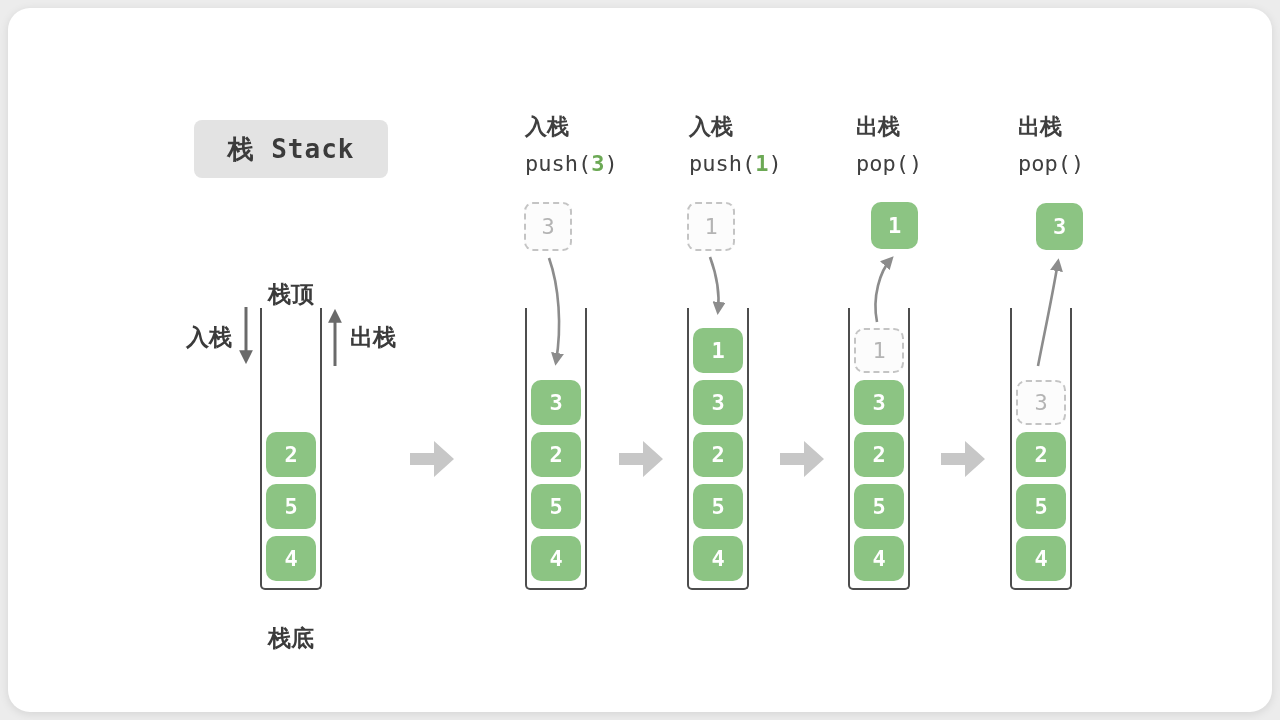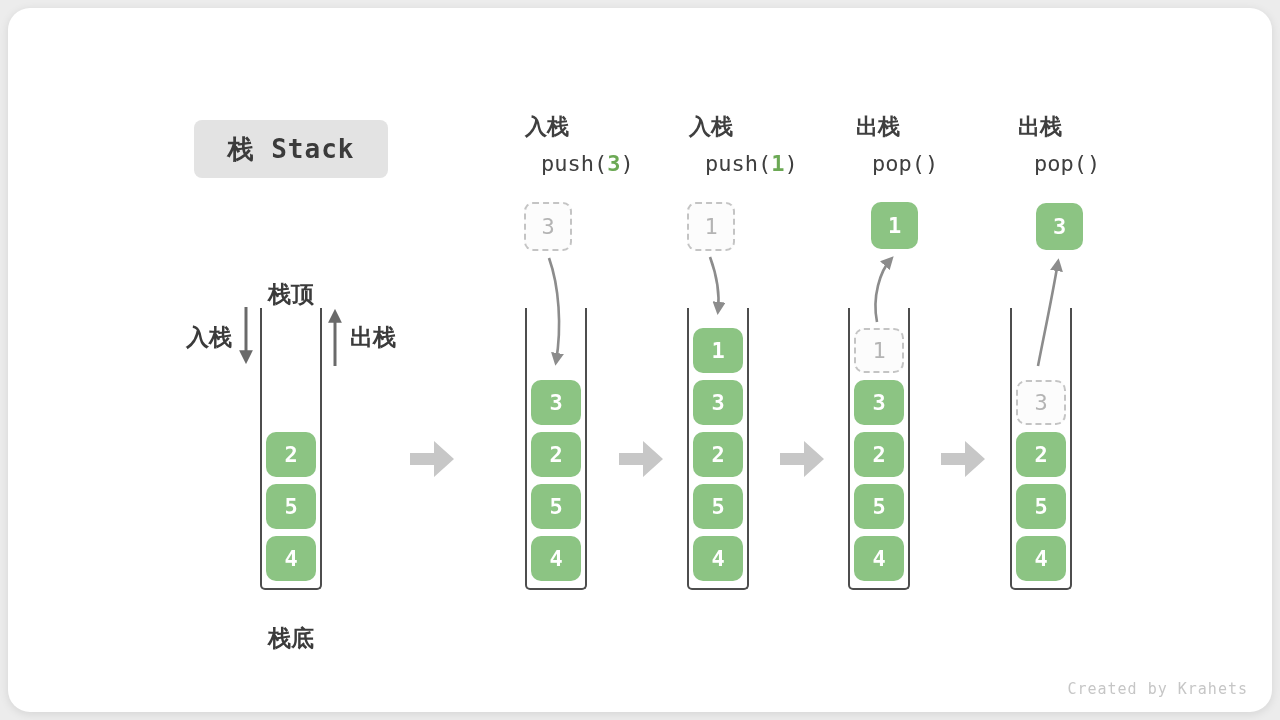--- a/index.html
+++ b/index.html
@@ -42,21 +42,20 @@
 
   
   .col-op {
     font-size: 22px; font-weight: 600; color: #3f3f3f; line-height: 26px;
     white-space: nowrap;
   }
   .col-code {
     font-family: "DejaVu Sans Mono", monospace;
     font-size: 22px; font-weight: 500; color: #3f3f3f; line-height: 28px;
     white-space: nowrap;
-    margin-left: 16px;
   }
   .col-code .arg { color: #6CA955; font-weight: 700; }
 
   
   .stack-frame {
     width: 62px; height: 282px; top: 300px;
     border: 2px solid #4d4d4d; border-top: none;
     border-radius: 0 0 5px 5px;
     background: #ffffff;
   }
@@ -156,21 +155,20 @@
 
   <div class="abs col-op" style="left:1010px; top:106px">出栈</div>
   <div class="abs col-code" style="left:1010px; top:142px"><span>pop()</span><span class="arg"></span><span></span></div>
   <div class="abs float-green" style="left:1028px; top:195px">3</div>
   <div class="abs stack-frame" style="left:1002px"></div>
   <div class="abs ghost-cell" style="left:1008px; top:372px">3</div>
   <div class="abs cell" style="left:1008px; top:424px">2</div>
   <div class="abs cell" style="left:1008px; top:476px">5</div>
   <div class="abs cell" style="left:1008px; top:528px">4</div>
 
-  <div class="abs watermark">Created by Krahets</div>
 
   <svg class="overlay" viewBox="0 0 1280 720">
     <defs>
       <marker id="ah-dark" viewBox="0 0 10 10" refX="7" refY="5" markerWidth="4.6" markerHeight="4.6" orient="auto-start-reverse">
         <path d="M0,0 L10,5 L0,10 Z" fill="#6a6a6a"></path>
       </marker>
       <marker id="ah-gray" viewBox="0 0 10 10" refX="7" refY="5" markerWidth="5" markerHeight="5" orient="auto-start-reverse">
         <path d="M0,0 L10,5 L0,10 Z" fill="#8c8c8c"></path>
       </marker>
     </defs>

